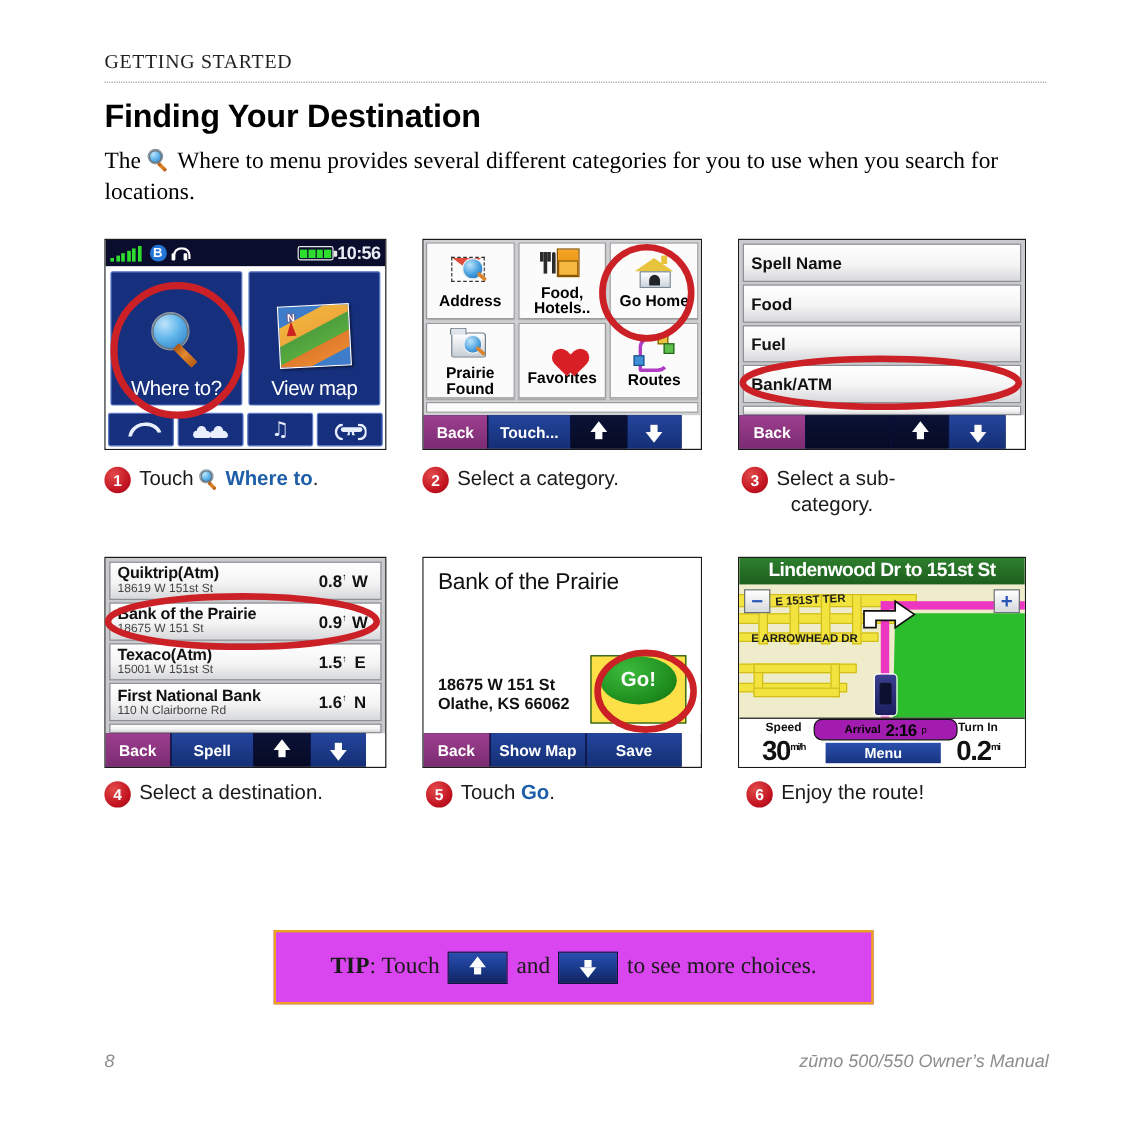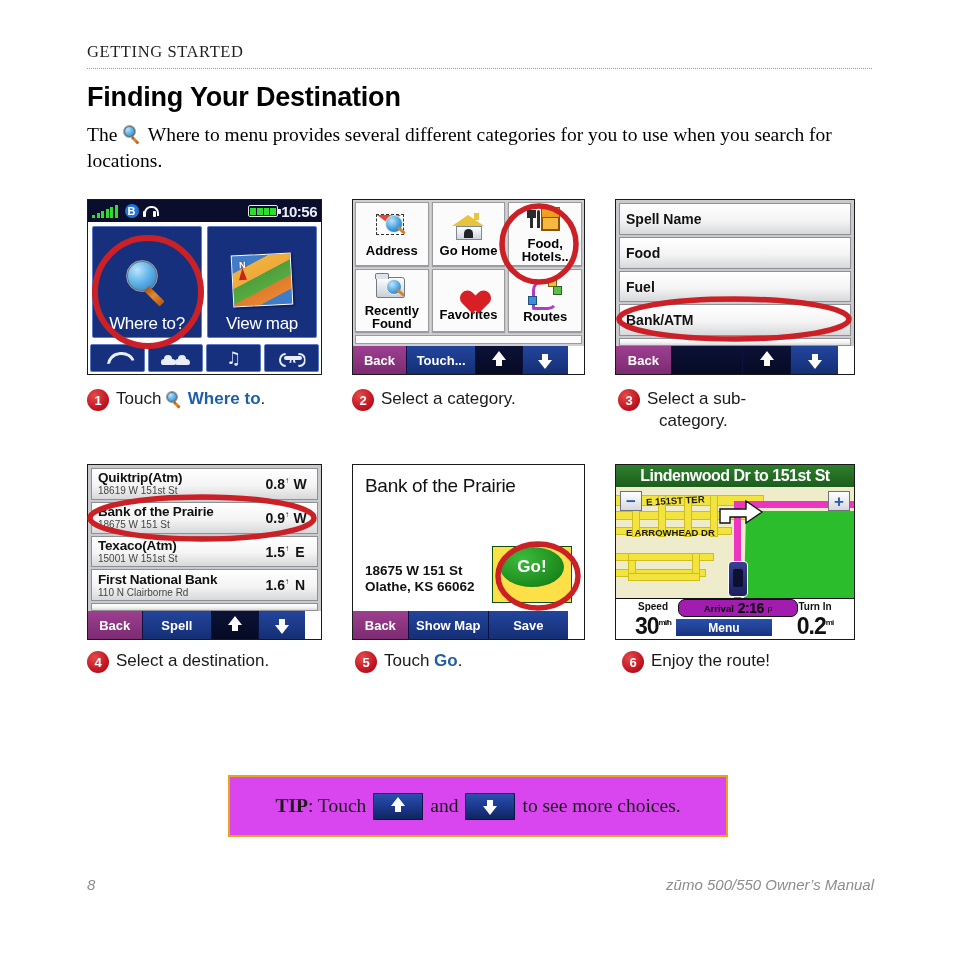--- a/index.html
+++ b/index.html
@@ -472,21 +472,21 @@
   }
   .mf-box {
     position:absolute; bottom:0; height: 40px; display:flex; flex-direction:column;
     align-items:center; justify-content:center;
     font-family:"Liberation Sans",sans-serif;
   }
   .mf-cap { font-size: 10px; font-weight:bold; color:#111; line-height:10px; }
   .mf-val { font-size: 23px; font-weight:bold; color:#111; line-height:22px; letter-spacing:-1px;}
   .mf-val sup { font-size: 8px; }
   .menu-btn {
-    position:absolute; left: 60px; bottom: 3px; width: 96px; height: 17px;
+    position:absolute; left: 72px; bottom: 3px; width: 96px; height: 17px;
     background: linear-gradient(180deg,#2a50ad,#17337f);
     color:#fff; font-family:"Liberation Sans",sans-serif; font-size:12px; font-weight:bold;
     display:flex; align-items:center; justify-content:center;
   }
   .arrival-box {
     position:absolute; left: 62px; bottom: 22px; width: 118px; height: 16px;
     background:#a21caf; border:1px solid #111; border-radius: 7px;
     display:flex; align-items:center; justify-content:center; gap:4px;
     font-family:"Liberation Sans",sans-serif;
   }
@@ -624,45 +624,45 @@
     <div class="cat-body">
       <div class="cat-btn">
         <span class="cat-ico ic-address">
           <span class="env"></span>
             <span class="glob"></span>
             <span class="hdl"></span>
         </span>
         <span class="cat-label">Address</span>
       </div>
       <div class="cat-btn">
+        <span class="cat-ico ic-food">
+          <span class="bag"></span>
+            <span class="bed"></span>
+            <span class="fork"></span>
+            <span class="knife"></span>
+        </span>
+        <span class="cat-label" style="white-space:pre-line">Food,
+Hotels..</span>
+      </div>
+      <div class="cat-btn">
         <span class="cat-ico ic-home">
           <span class="chim"></span>
             <span class="roof"></span>
             <span class="walls"></span>
             <span class="door"></span>
         </span>
         <span class="cat-label">Go Home</span>
       </div>
       <div class="cat-btn">
-        <span class="cat-ico ic-food">
-          <span class="bag"></span>
-            <span class="bed"></span>
-            <span class="fork"></span>
-            <span class="knife"></span>
-        </span>
-        <span class="cat-label" style="white-space:pre-line">Food,
-Hotels..</span>
-      </div>
-      <div class="cat-btn">
         <span class="cat-ico ic-recent">
           <span class="fold"></span>
             <span class="glob"></span>
             <span class="hdl"></span>
         </span>
-        <span class="cat-label" style="white-space:pre-line">Recently
+        <span class="cat-label" style="white-space:pre-line">Prairie
 Found</span>
       </div>
       <div class="cat-btn">
         <span class="ic-heart"></span>
         <span class="cat-label">Favorites</span>
       </div>
       <div class="cat-btn">
         <span class="cat-ico ic-routes">
           <span class="path"></span>
             <span class="sq1"></span>

